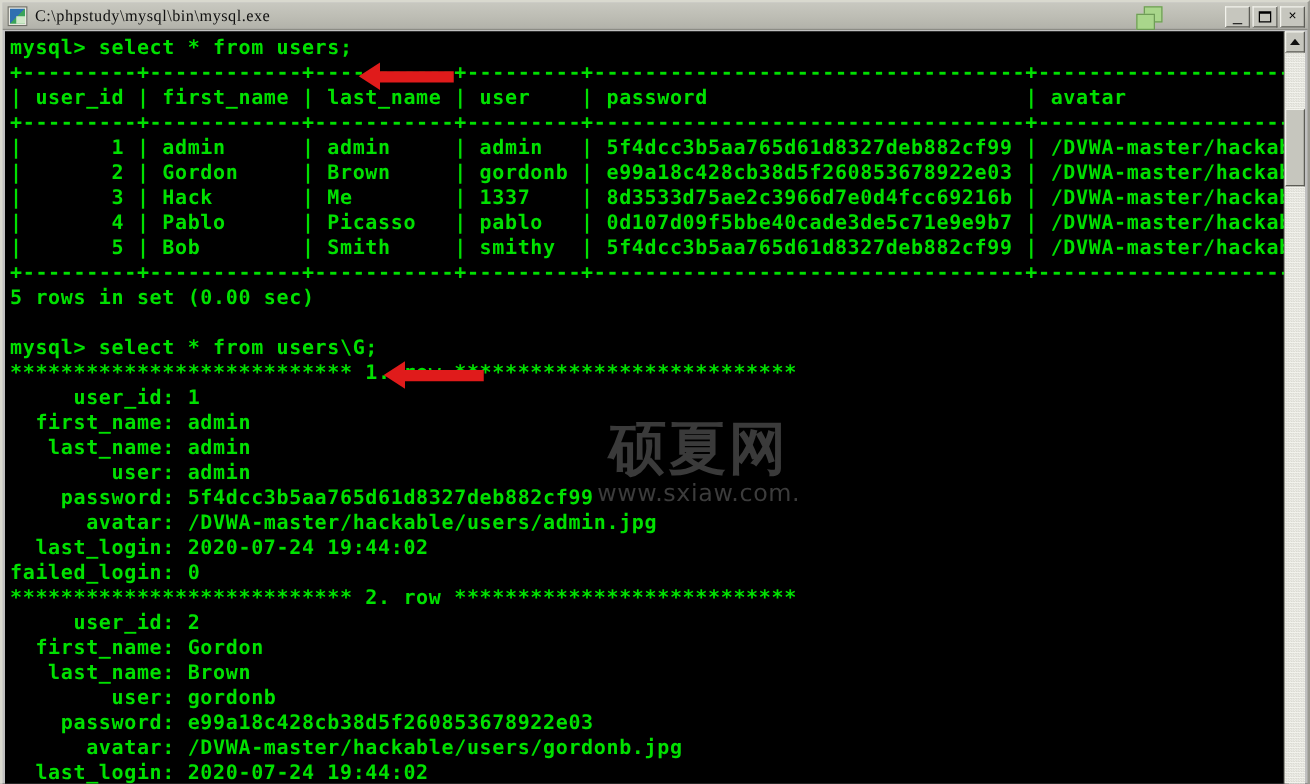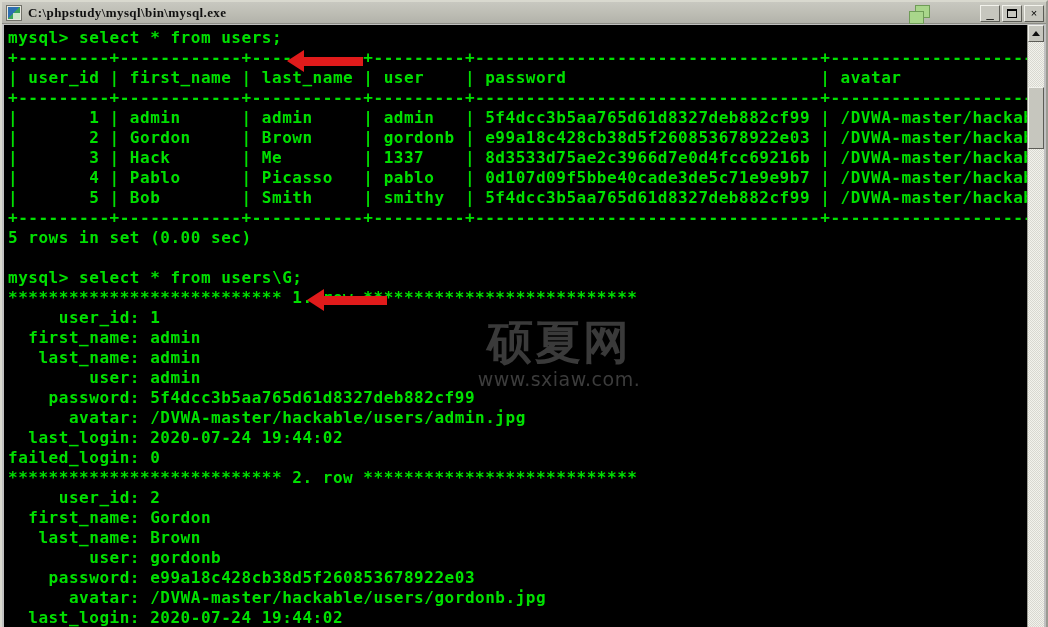--- a/index.html
+++ b/index.html
@@ -58,21 +58,21 @@
   #app-icon::after {
     content: "";
     position: absolute;
     left: 6px; top: 7px;
     width: 7px; height: 6px;
     background: #cfe8c8;
   }
   #title-text {
     font-family: "Liberation Serif", "DejaVu Serif", serif;
     font-size: 13px;
-    font-weight: bold;
+    font-weight: normal;
     color: #101010;
     letter-spacing: 0.4px;
     white-space: nowrap;
     user-select: none;
   }
 
   #cascade-icon {
     position: absolute;
     left: 905px; top: 2px;
     width: 32px; height: 22px;
@@ -145,21 +145,21 @@
     letter-spacing: 0.52px;
     font-weight: bold;
     -webkit-font-smoothing: none;
   }
   #term .line { height: 20px; }
 
   
   #watermark {
     position: absolute;
     left: 455px;
-    top: 292px;
+    top: 308px;
     width: 200px;
     text-align: center;
     pointer-events: none;
     user-select: none;
   }
   #wm-cn {
     font-family: "DejaVu Sans", "Liberation Sans", sans-serif;
     font-size: 46px;
     font-weight: bold;
     color: #3a3a3a;

